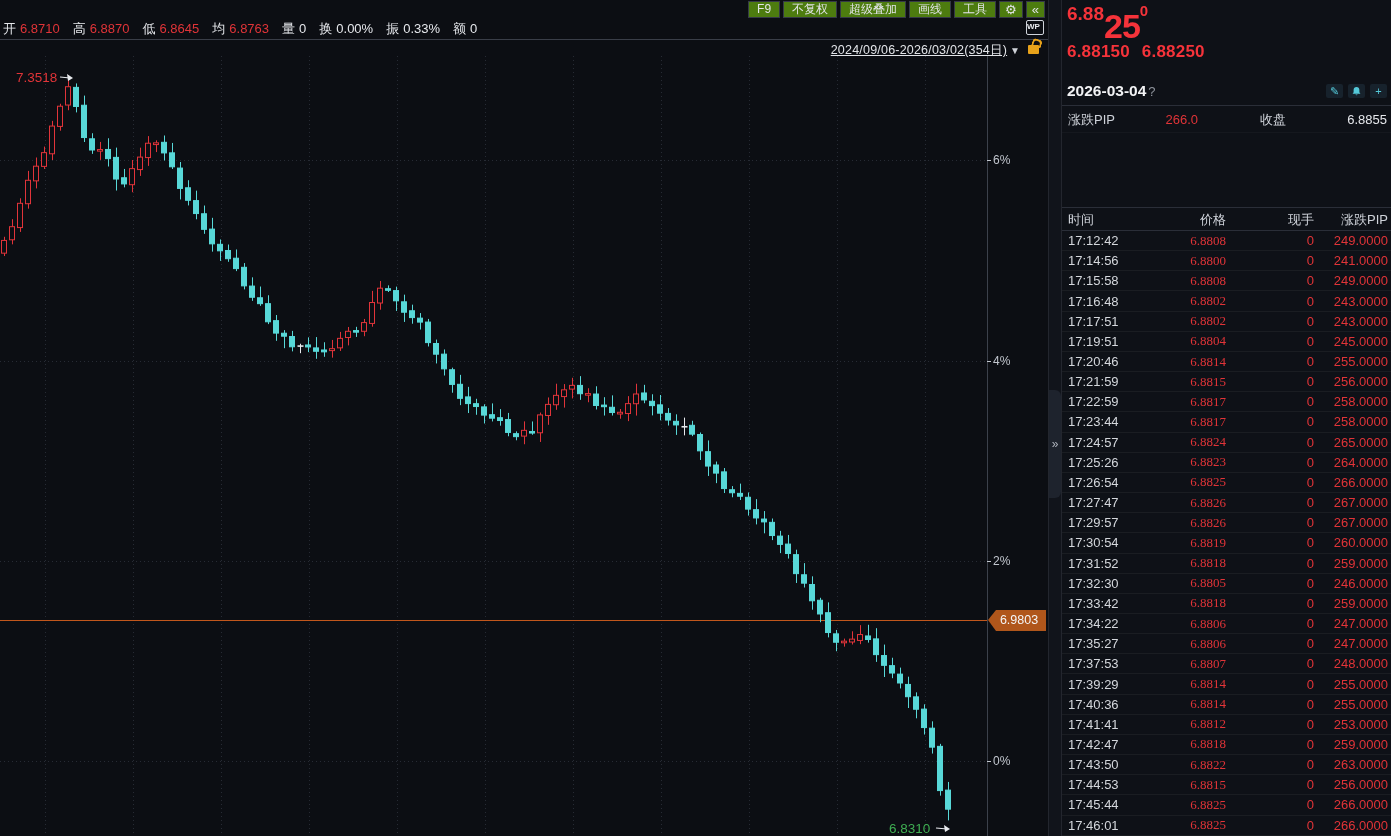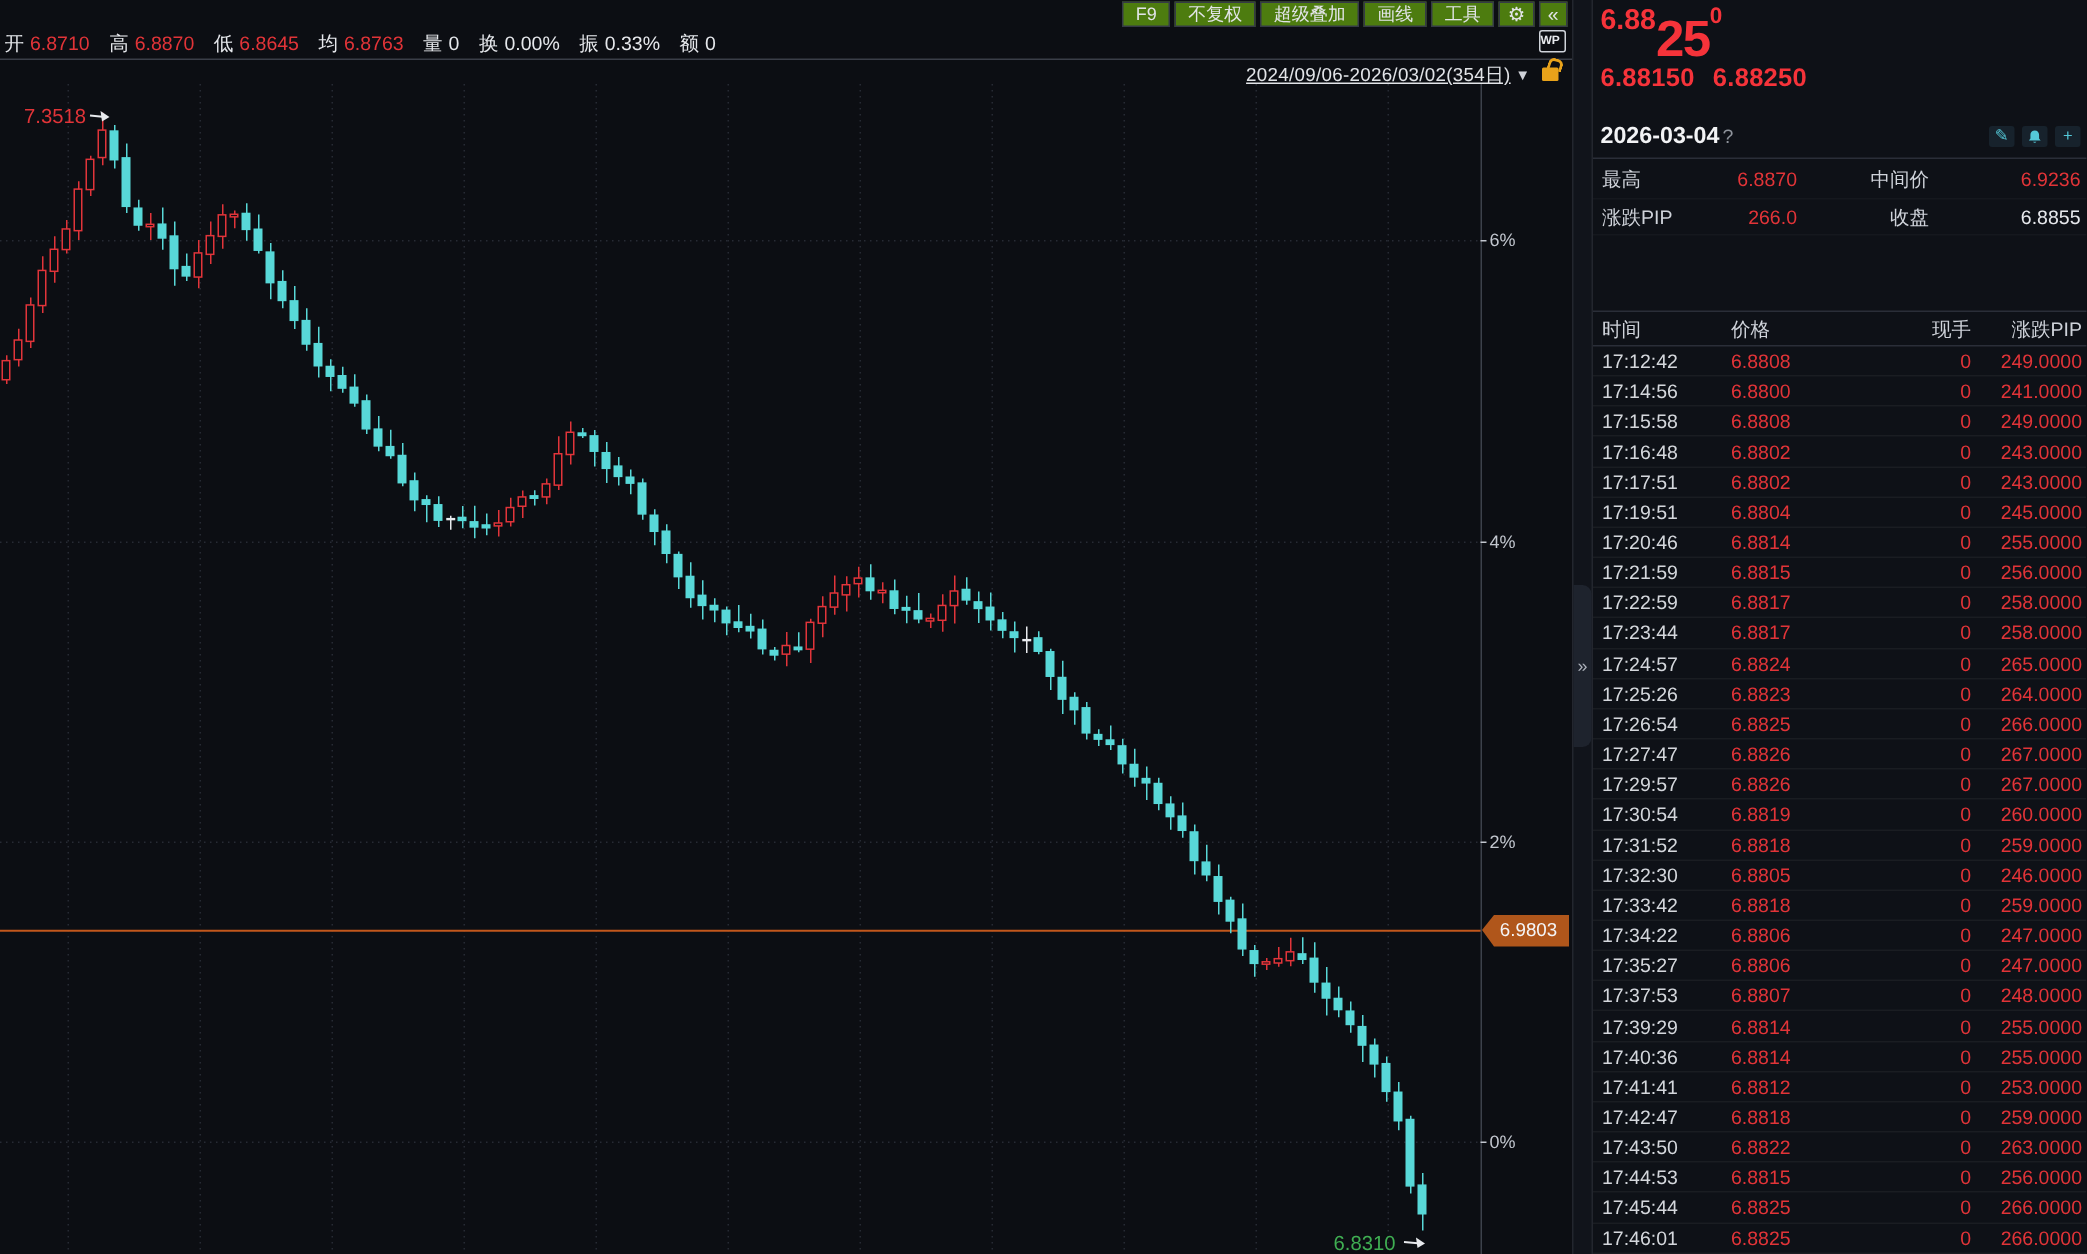--- a/index.html
+++ b/index.html
@@ -48,21 +48,21 @@
     display:flex;align-items:center;justify-content:center;line-height:1;}
   .psep{position:absolute;left:0;width:329px;height:1px;background:#2a2e38;}
   #quote-grid{position:absolute;left:0;top:108px;width:329px;}
   .q-row{display:flex;align-items:center;height:24.7px;border-bottom:1px solid rgba(255,255,255,.03);}
   .q-l1{flex:0 0 70px;padding-left:6px;color:#cfd3da;}
   .q-v1{flex:0 0 66px;text-align:right;}
   .q-l2{flex:0 0 88px;text-align:right;color:#cfd3da;}
   .q-v2{flex:1;text-align:right;padding-right:4px;}
   #ts-header{position:absolute;left:0;top:209px;width:329px;height:22px;display:flex;align-items:center;color:#cfd3da;}
   .c1{flex:0 0 92px;text-align:left;padding-left:6px;}
-  .c2{flex:0 0 72px;text-align:left;}
+  .c2{flex:0 0 72px;text-align:right;font-family:Liberation Serif, serif;}
   .c3{flex:0 0 88px;text-align:right;}
   .c4{flex:1;text-align:right;padding-right:3px;}
   #ts-rows{position:absolute;left:0;top:231px;width:329px;height:605px;overflow:hidden;}
   .ts-row{display:flex;align-items:center;height:20.17px;border-bottom:1px solid rgba(255,255,255,.05);}
   .ts-time{color:#d4d7dc;}
   .ts-red{color:#e13438;}
 </style>
 </head>
 <body>
 
@@ -392,26 +392,20 @@
         <path d="M8 1.5c-2.6 0-4.2 1.9-4.2 4.4v3.2L2.3 11.2h11.4L12.2 9.1V5.9C12.2 3.4 10.6 1.5 8 1.5z" fill="#54c8d8"></path>
         <path d="M6.4 12.3a1.7 1.7 0 0 0 3.2 0z" fill="#54c8d8"></path>
       </svg>
     </div>
     <div class="p-icon">+</div>
   </div>
   <div class="psep" style="top:105px"></div>
 
   <div id="quote-grid">
       <div class="q-row">
-        <span class="q-l1">最高</span>
-        <span class="q-v1 val-red">6.8870</span>
-        <span class="q-l2">中间价</span>
-        <span class="q-v2 val-red">6.9236</span>
-      </div>
-      <div class="q-row">
         <span class="q-l1">涨跌PIP</span>
         <span class="q-v1 val-red">266.0</span>
         <span class="q-l2">收盘</span>
         <span class="q-v2 val-white">6.8855</span>
       </div>
     </div>
   <div class="psep" style="top:207px"></div>
 
   <div id="ts-header">
       <span class="c1">时间</span>

